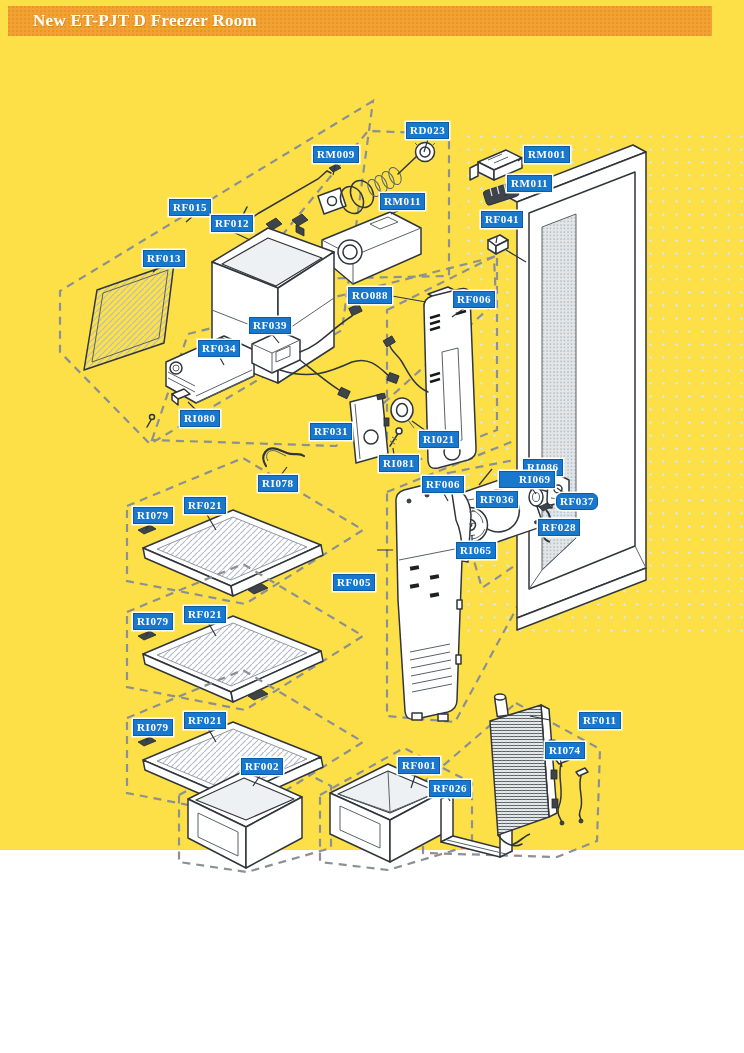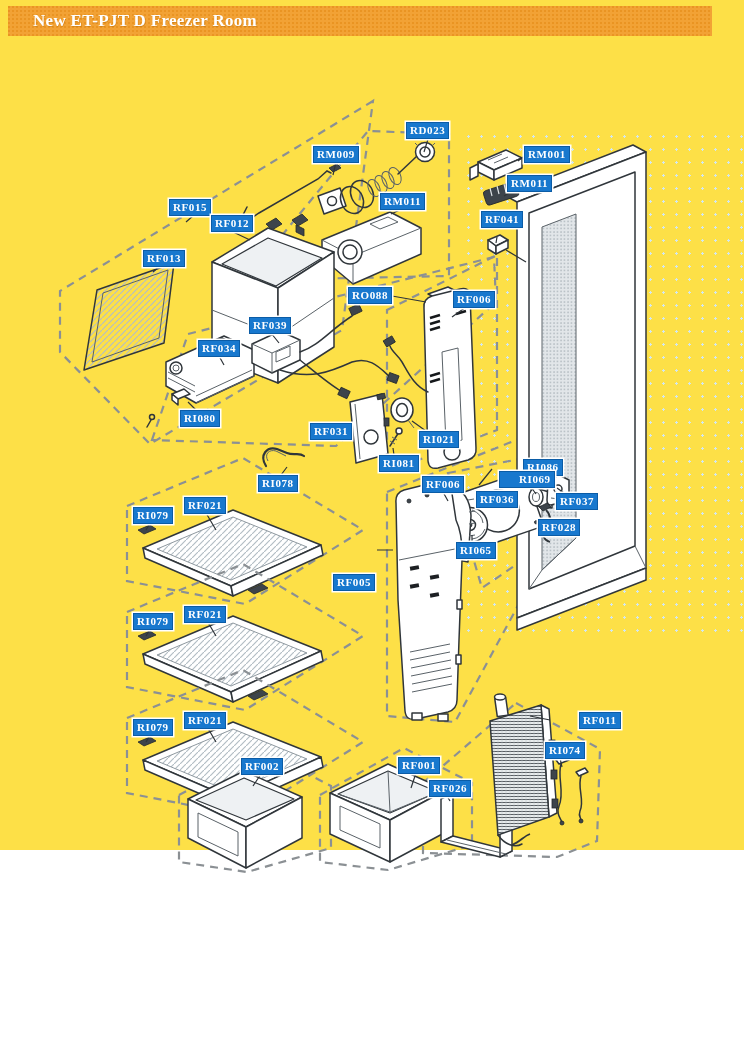--- a/index.html
+++ b/index.html
@@ -394,21 +394,21 @@
       <div class="plabel" style="left: 249px; top: 317px;">RF039</div>
       <div class="plabel" style="left: 198px; top: 340px;">RF034</div>
       <div class="plabel" style="left: 180px; top: 410px;">RI080</div>
       <div class="plabel" style="left: 310px; top: 423px;">RF031</div>
       <div class="plabel" style="left: 419px; top: 431px;">RI021</div>
       <div class="plabel" style="left: 379px; top: 455px;">RI081</div>
       <div class="plabel" style="left: 258px; top: 475px;">RI078</div>
       <div class="plabel" style="left: 476px; top: 453px; margin-top: 38px;">RF036</div>
       <div class="plabel" style="left: 523px; top: 459px;">RI086</div>
       <div class="plabel" style="left: 499px; top: 471px; padding-left: 19px;">RI069</div>
-      <div class="plabel" style="left: 556px; top: 493px;">RF037</div>
+      <div class="plabel" style="left: 556px; top: 493px; border-radius: 6px;">RF037</div>
       <div class="plabel" style="left: 538px; top: 519px;">RF028</div>
       <div class="plabel" style="left: 422px; top: 476px;">RF006</div>
       <div class="plabel" style="left: 456px; top: 542px;">RI065</div>
       <div class="plabel" style="left: 333px; top: 555px; margin-top: 19px;">RF005</div>
       <div class="plabel" style="left: 133px; top: 507px;">RI079</div>
       <div class="plabel" style="left: 184px; top: 497px;">RF021</div>
       <div class="plabel" style="left: 133px; top: 613px;">RI079</div>
       <div class="plabel" style="left: 184px; top: 606px;">RF021</div>
       <div class="plabel" style="left: 133px; top: 719px;">RI079</div>
       <div class="plabel" style="left: 184px; top: 712px;">RF021</div>

